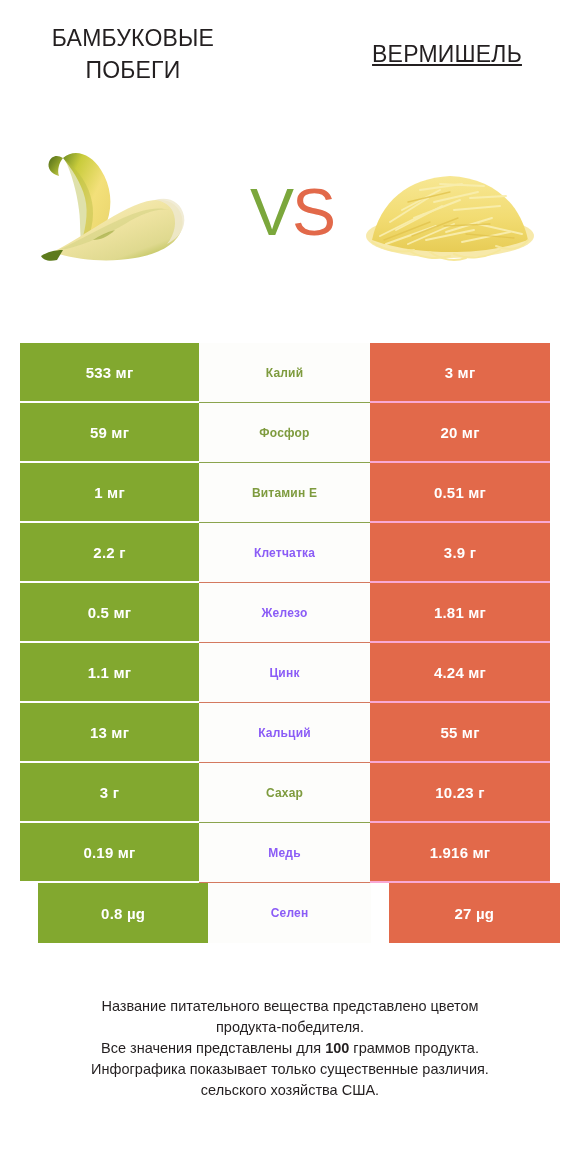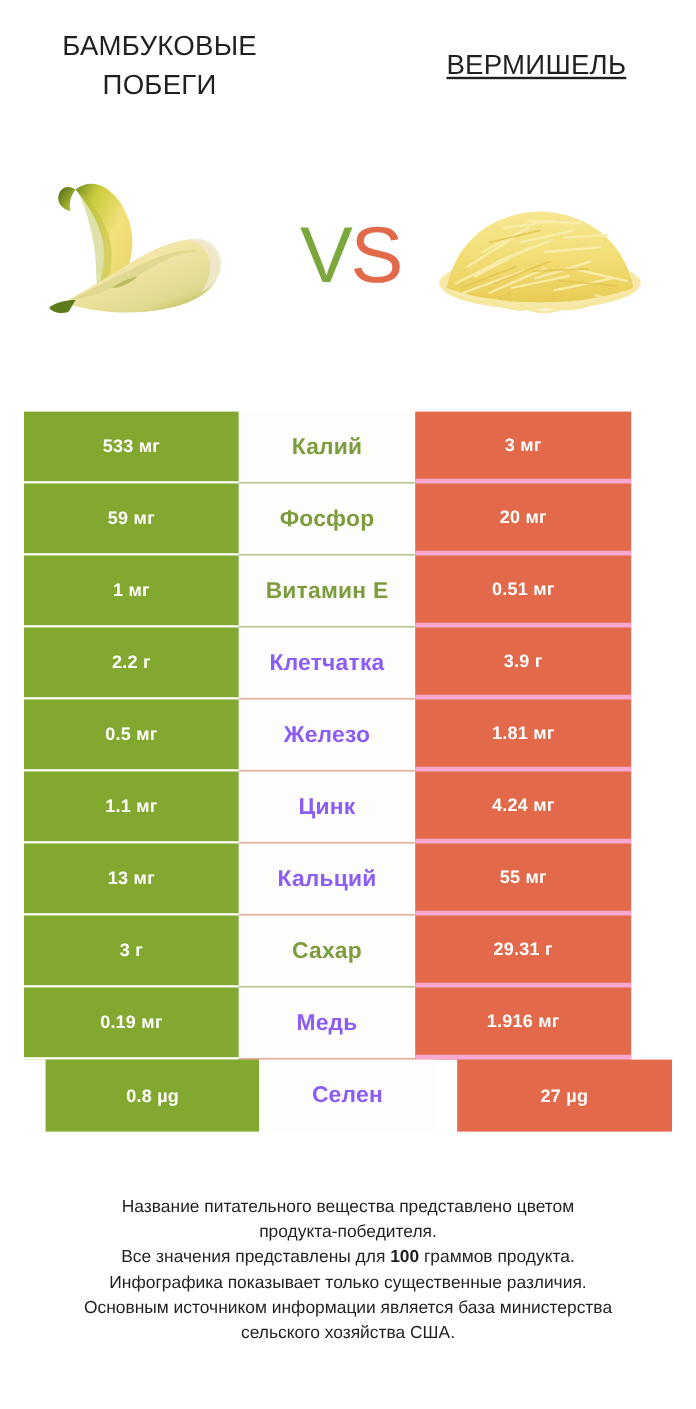--- a/index.html
+++ b/index.html
@@ -97,30 +97,30 @@
     height: 60px;
   }
   .cell-left {
     width: 179px;
     background: #82a82f;
     color: #ffffff;
     border-bottom: 2px solid #ffffff;
     text-align: right;
   }
   .cell-mid {
-    width: 147px;
+    width: 171px;
     background: #fdfdfb;
-    font-size: 19px;
+    font-size: 12px;
     font-weight: 700;
   }
   .cell-right {
     width: 180px;
     background: #e2694a;
     color: #ffffff;
-    border-bottom: 4px solid #f9a8d4;
+    border-bottom: 2px solid #f9a8d4;
   }
   .row:last-child .cell-left,
   .row:last-child .cell-right { border-bottom: none; margin-left: 18px; }
 
   .cell-mid { border-bottom: 1px solid transparent; }
   .win-green  { color: #7e9b3e; border-bottom-color: #8ba44e !important; }
   .win-orange { color: #8b5cf6; border-bottom-color: #d4795f !important; }
   .row:last-child .cell-mid { border-bottom: none; }
 
   
@@ -275,36 +275,35 @@
       <div class="cell cell-right">4.24 мг</div>
     </div>
     <div class="row">
       <div class="cell cell-left">13 мг</div>
       <div class="cell cell-mid win-orange">Кальций</div>
       <div class="cell cell-right">55 мг</div>
     </div>
     <div class="row">
       <div class="cell cell-left">3 г</div>
       <div class="cell cell-mid win-green">Сахар</div>
-      <div class="cell cell-right">29.31 г</div>
+      <div class="cell cell-right">10.23 г</div>
     </div>
     <div class="row">
       <div class="cell cell-left">0.19 мг</div>
       <div class="cell cell-mid win-orange">Медь</div>
       <div class="cell cell-right">1.916 мг</div>
     </div>
     <div class="row">
       <div class="cell cell-left">0.8 µg</div>
       <div class="cell cell-mid win-orange">Селен</div>
       <div class="cell cell-right">27 µg</div>
     </div>
   </div>
 
 <div class="footer">
   <div>Название питательного вещества представлено цветом</div>
   <div>продукта-победителя.</div>
   <div>
     <span>Все значения представлены для </span><b>100</b><span> граммов продукта.</span>
   </div>
   <div>Инфографика показывает только существенные различия.</div>
-  <div>Основным источником информации является база министерства</div>
   <div>сельского хозяйства США.</div>
 </div>
 
 </body></html>

